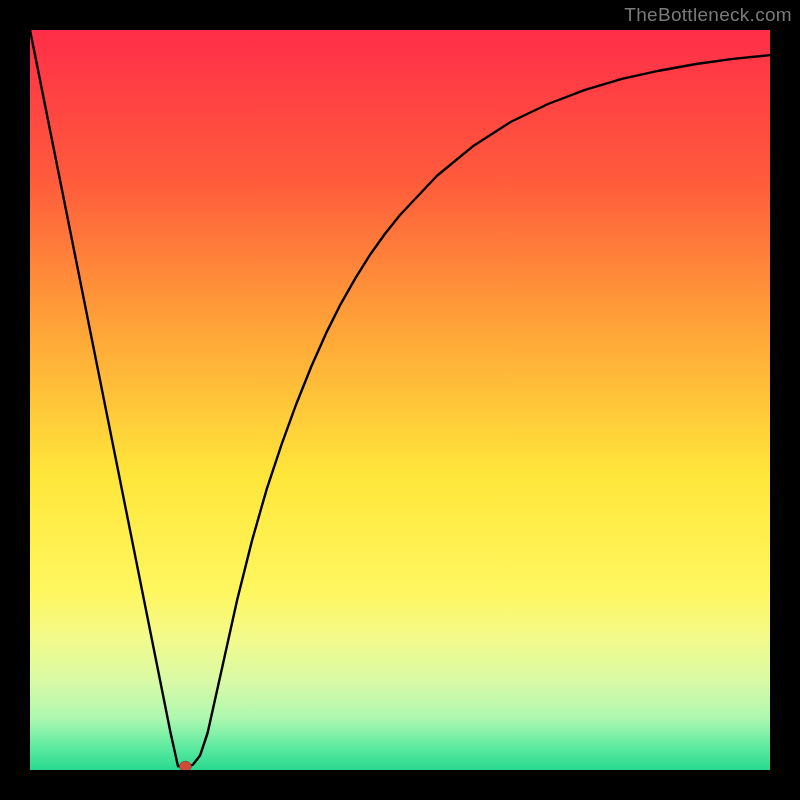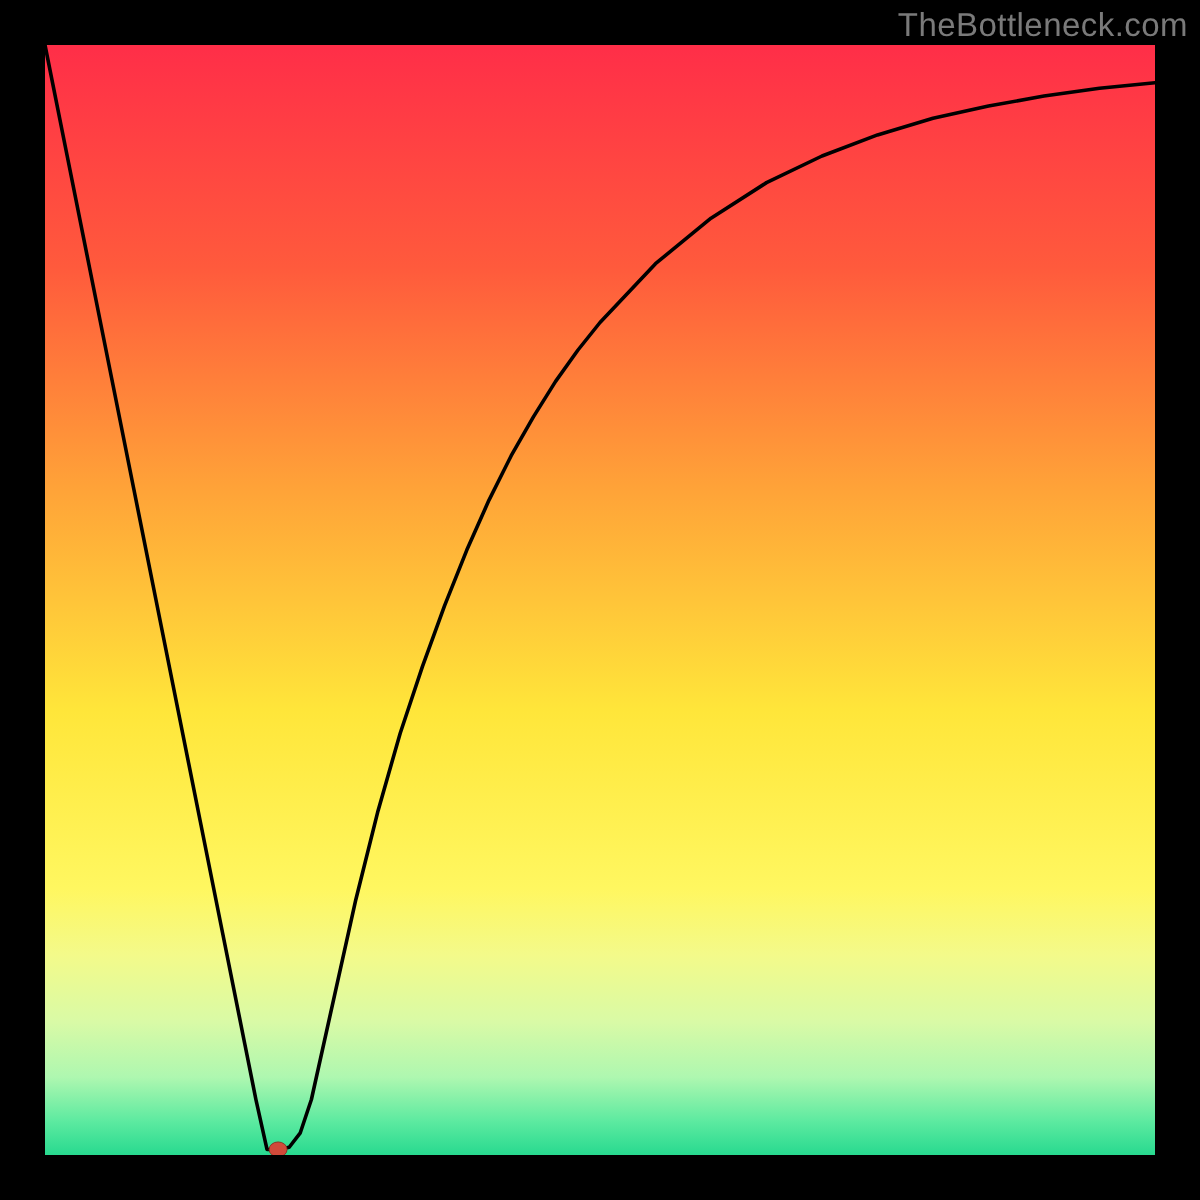--- a/index.html
+++ b/index.html
@@ -22,21 +22,21 @@
     left: 30px;
     top: 30px;
     width: 740px;
     height: 740px;
   }
   .watermark {
     position: absolute;
     top: 4px;
     right: 8px;
     color: #7a7a7a;
-    font-size: 22px;
+    font-size: 19px;
     font-weight: 500;
     letter-spacing: 0.3px;
     user-select: none;
     z-index: 10;
     margin-left: 22px;
   }
 </style>
 </head>
 <body>
 

